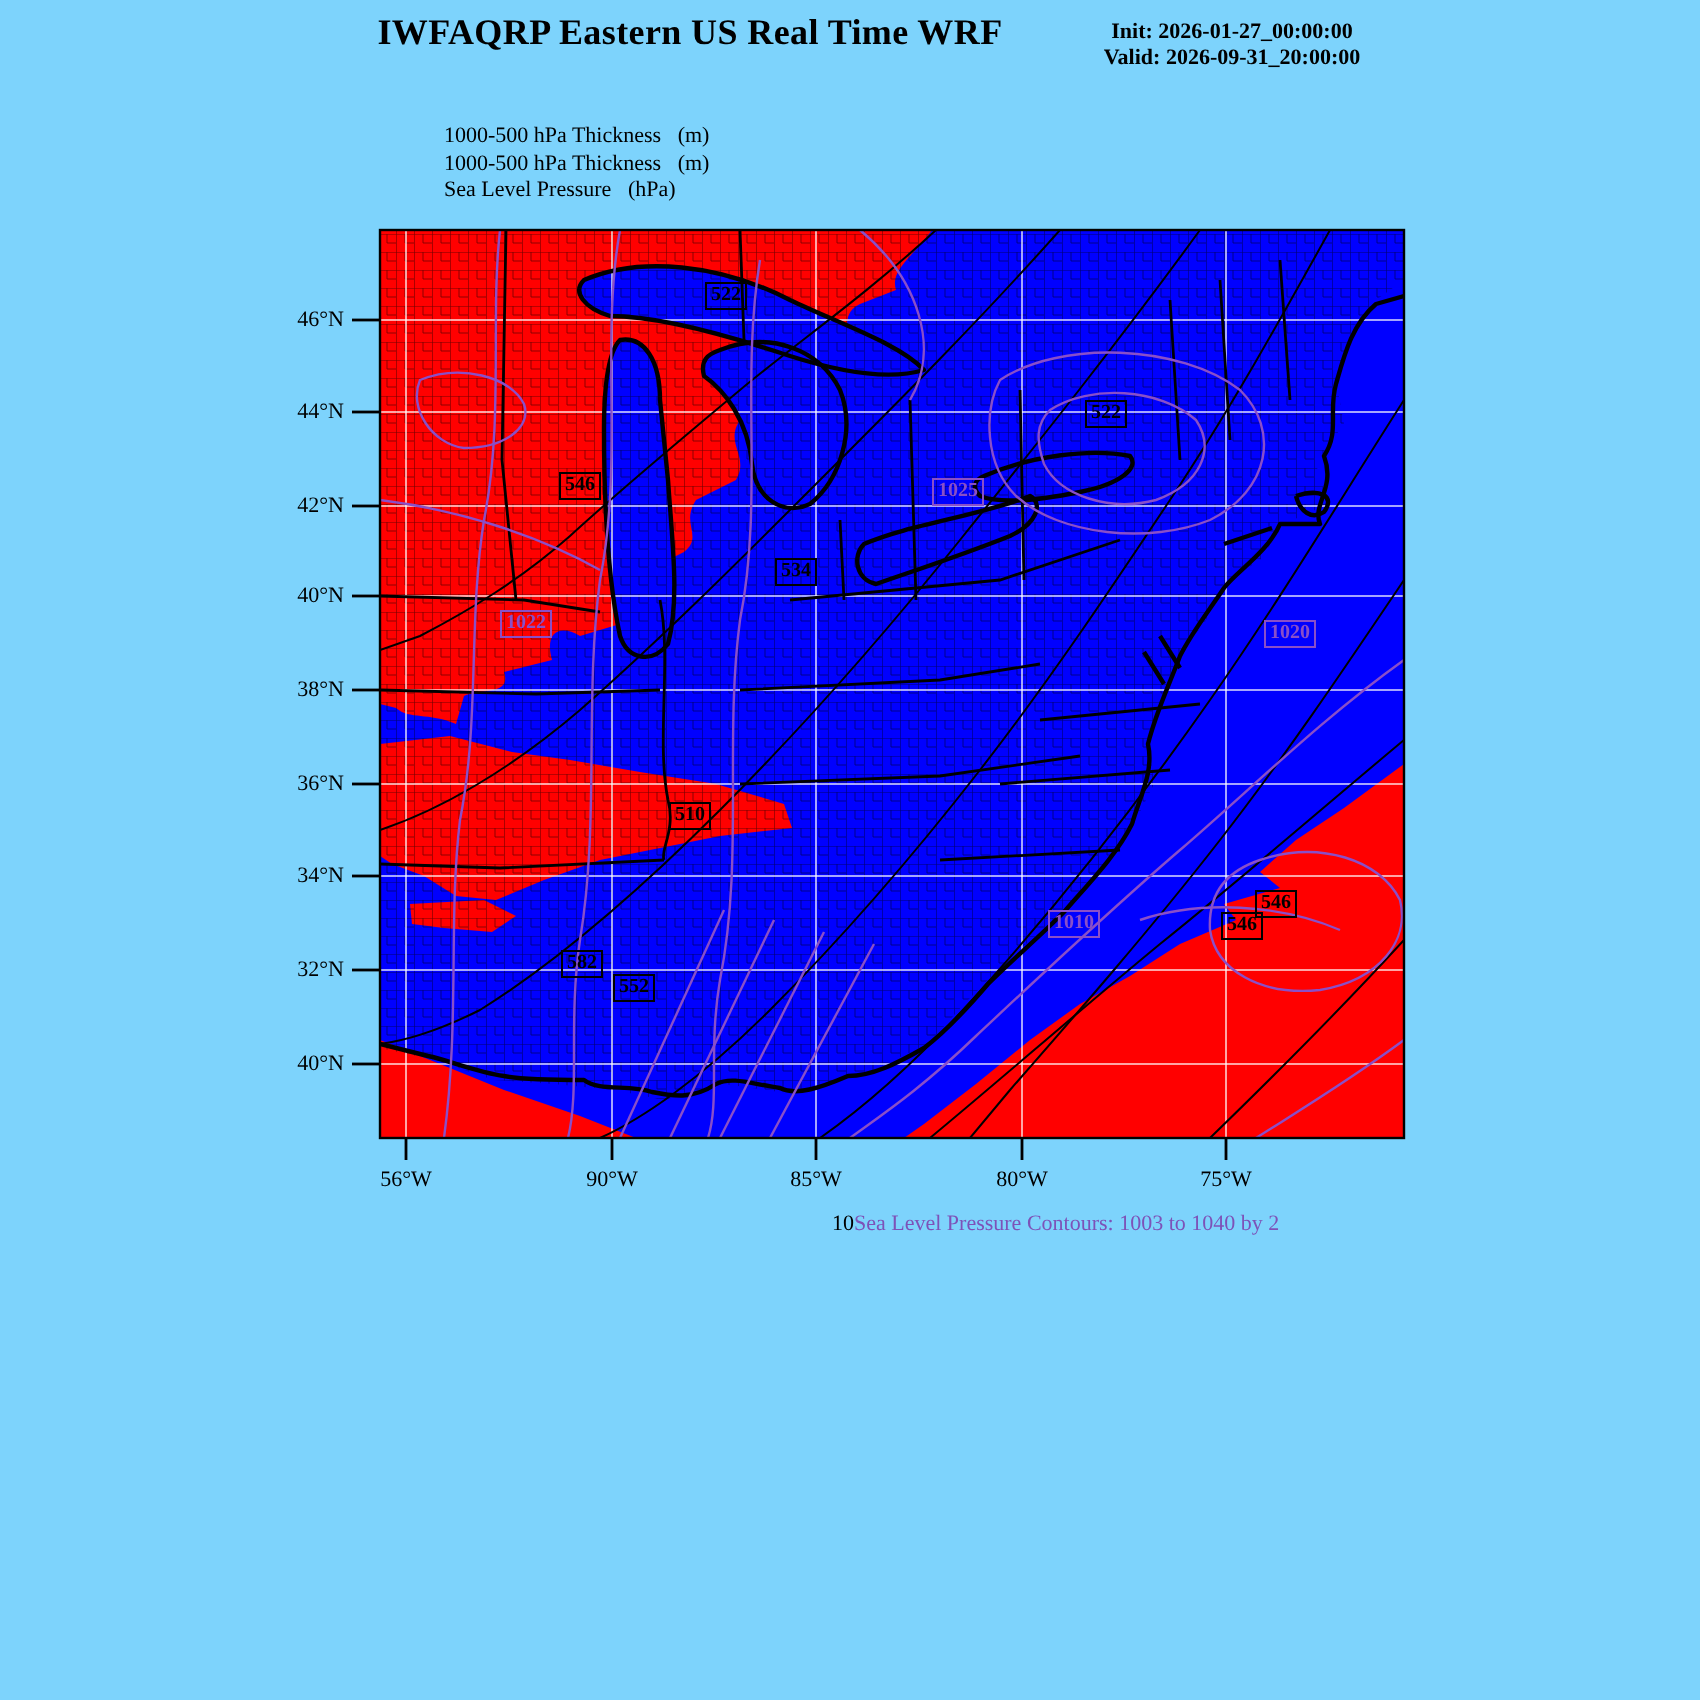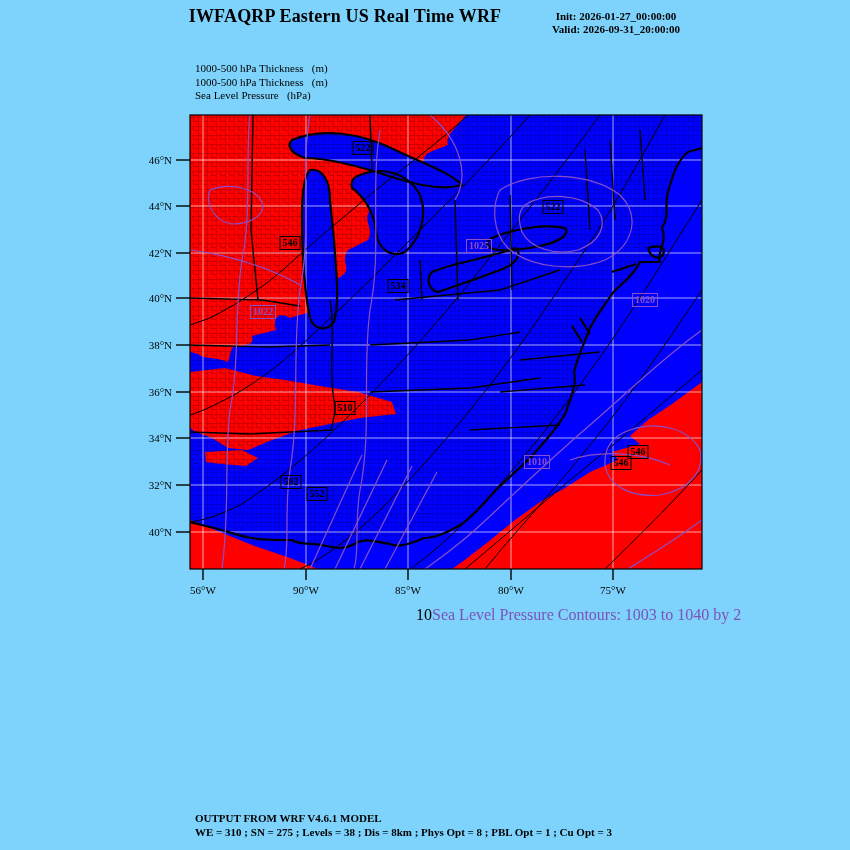--- a/index.html
+++ b/index.html
@@ -3,29 +3,29 @@
 <meta charset="utf-8">
 <style>
   html,body{margin:0;padding:0;background:#ffffff;}
   .page{position:relative;width:850px;height:850px;background:#7dd3fc;overflow:hidden;
         font-family:Liberation Serif, serif;color:#000;}
   .title{position:absolute;left:150px;top:6px;width:390px;text-align:center;
          font-size:18px;font-weight:bold;letter-spacing:.2px;}
   .timestamps{position:absolute;top:10px;left:520px;width:192px;text-align:center;
               font-size:11px;font-weight:bold;line-height:13px;}
   .legend{position:absolute;left:195px;top:62px;font-size:11px;line-height:13.5px;}
-  .legend div{white-space:pre;}
+  .legend div{white-space:pre;margin-left:27px;}
   .map-wrap{position:absolute;left:0;top:0;width:850px;height:850px;}
   svg{position:absolute;left:0;top:0;}
   .axis-label{position:absolute;font-size:11px;transform:translate(-100%,-50%);white-space:nowrap;}
   .lon-label{position:absolute;font-size:11px;transform:translate(-50%,0);white-space:nowrap;}
   .contour-label{position:absolute;font-size:10px;font-weight:bold;line-height:10px;
                  padding:1px 2px;border:1px solid;transform:translate(-50%,-50%);
                  background:transparent;white-space:nowrap;}
-  .caption{position:absolute;left:416px;top:606px;font-size:16px;white-space:pre;}
+  .caption{position:absolute;left:416px;top:606px;font-size:11px;white-space:pre;}
   .caption .clip{color:#000;}
   .caption .slp{color:var(--caption);}
   .footer{position:absolute;left:195px;top:811px;font-size:11px;font-weight:bold;line-height:14px;}
   .warm{fill:var(--warm);} .cold{fill:var(--cold);}
   .slpline{stroke:var(--slp);fill:none;stroke-width:1.2;}
   .thk{stroke:#000;fill:none;stroke-width:1;}
   .state{stroke:#000;fill:none;stroke-width:1.4;}
   .coast{stroke:#000;fill:none;stroke-width:2.2;stroke-linejoin:round;}
   .grat{stroke:rgba(255,255,255,.65);stroke-width:1;}
   .tick{stroke:#000;stroke-width:1.4;}
@@ -211,24 +211,20 @@
         <div class="contour-label" style="color: rgb(0, 0, 0); border-color: rgb(0, 0, 0); left: 553px; top: 207px;">522</div>
         <div class="contour-label" style="color: rgb(0, 0, 0); border-color: rgb(0, 0, 0); left: 398px; top: 286px;">534</div>
         <div class="contour-label" style="color: rgb(0, 0, 0); border-color: rgb(0, 0, 0); left: 345px; top: 408px;">510</div>
         <div class="contour-label" style="color: rgb(0, 0, 0); border-color: rgb(0, 0, 0); left: 291px; top: 482px;">582</div>
         <div class="contour-label" style="color: rgb(0, 0, 0); border-color: rgb(0, 0, 0); left: 317px; top: 494px;">552</div>
         <div class="contour-label" style="color: rgb(0, 0, 0); border-color: rgb(0, 0, 0); left: 638px; top: 452px;">546</div>
         <div class="contour-label" style="color: rgb(0, 0, 0); border-color: rgb(0, 0, 0); left: 621px; top: 463px;">546</div>
         <div class="contour-label" style="color: rgb(138, 79, 200); border-color: rgb(138, 79, 200); left: 479px; top: 246px;">1025</div>
         <div class="contour-label" style="color: rgb(138, 79, 200); border-color: rgb(138, 79, 200); left: 263px; top: 312px;">1022</div>
         <div class="contour-label" style="color: rgb(138, 79, 200); border-color: rgb(138, 79, 200); left: 537px; top: 462px;">1010</div>
-        <div class="contour-label" style="color: rgb(138, 79, 200); border-color: rgb(138, 79, 200); left: 645px; top: 300px;">1020</div>
+        <div class="contour-label" style="color: rgb(138, 79, 200); border-color: rgb(138, 79, 200); left: 645px; top: 317px;">1020</div>
       </div>
   </div>
 
   <div class="caption"><span class="clip">10</span><span class="slp">Sea Level Pressure Contours: 1003 to 1040 by 2</span></div>
 
-  <div class="footer">
-    <div>OUTPUT FROM WRF V4.6.1 MODEL</div>
-    <div>WE = 310 ; SN = 275 ; Levels = 38 ; Dis = 8km ; Phys Opt = 8 ; PBL Opt = 1 ; Cu Opt = 3</div>
-  </div>
 
 </div>
 
 </body></html>

